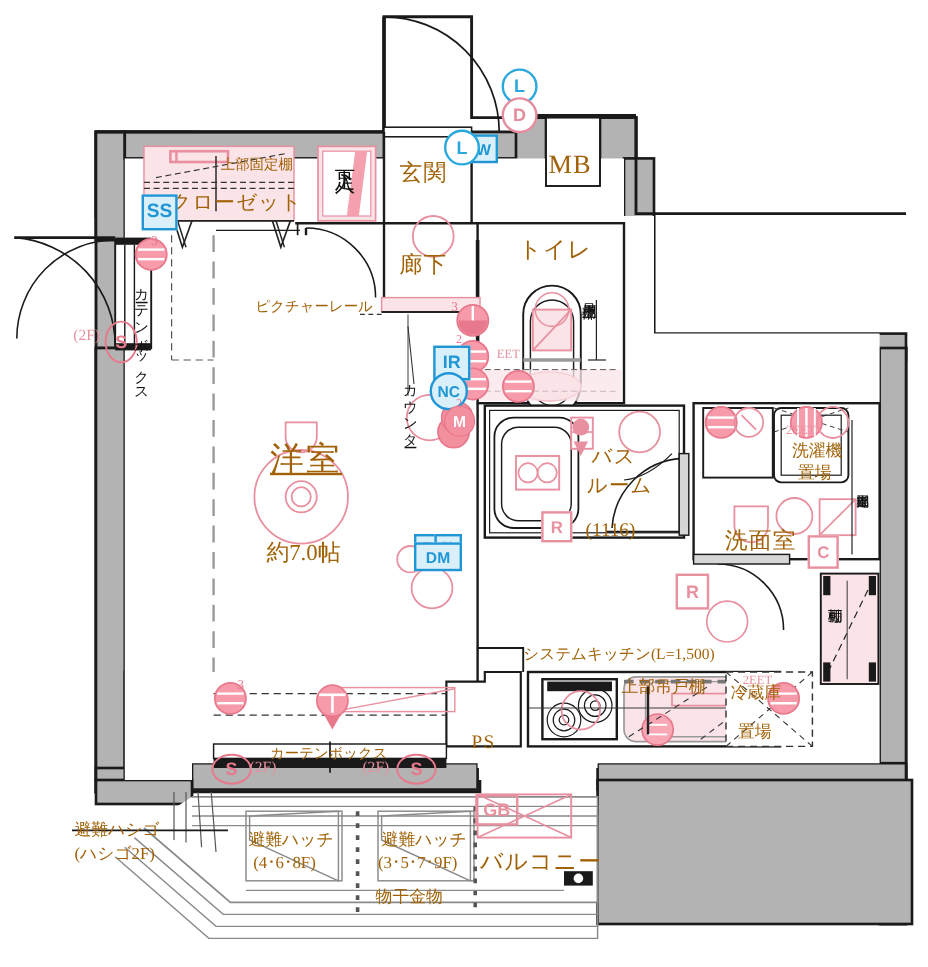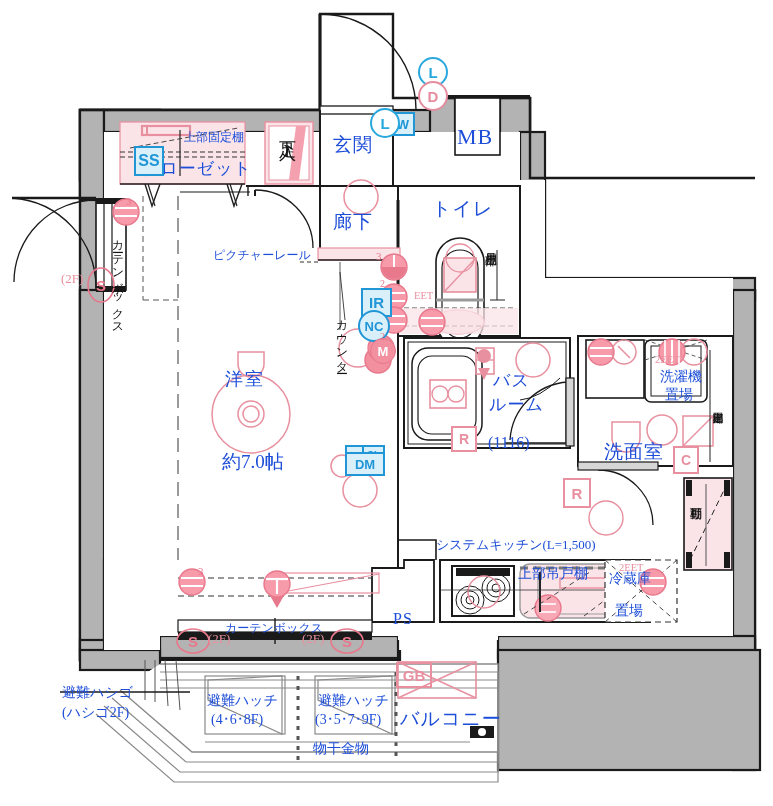--- a/index.html
+++ b/index.html
@@ -1,21 +1,21 @@
 <!DOCTYPE html>
 <html><head>
 <meta charset="utf-8">
 <style>
   html,body{margin:0;padding:0;background:#ffffff;}
   body{width:773px;height:806px;position:relative;overflow:hidden;
        font-family:"Liberation Serif","DejaVu Serif",serif;}
   #plan{position:absolute;left:0;top:0;width:773px;height:806px;}
-  .lbl{position:absolute;white-space:nowrap;color:#1d4ed8;line-height:1;}
+  .lbl{position:absolute;white-space:nowrap;color:#a16207;line-height:1;}
   .vlbl{writing-mode:vertical-rl;text-orientation:upright;white-space:nowrap;color:#111;position:absolute;line-height:1;}
-  .bigroom{font-size:18px;letter-spacing:2px;}
+  .bigroom{font-size:28px;letter-spacing:2px;text-decoration:underline;}
   .room{font-size:19px;letter-spacing:1px;}
   .room-s{font-size:17px;letter-spacing:1px;}
   .small{font-size:12px;letter-spacing:0px;}
   .tiny{font-size:10.5px;}
   .mb{font-size:22px;font-family:"Liberation Serif",serif;letter-spacing:1px;}
   .ps{font-size:16px;letter-spacing:1px;}
   .badge{position:absolute;display:flex;align-items:center;justify-content:center;
          font-family:"Liberation Sans",sans-serif;font-weight:bold;}
   .bsq{border:2px solid #2196d6;color:#2196d6;background:#d9f0fb;}
   .bcirc{border-radius:50%;}
@@ -461,21 +461,21 @@
 <div class="lbl" style="left:207px;top:694px;font-size:14px;">避難ハッチ</div>
 <div class="lbl" style="left:211px;top:713px;font-size:14px;text-align:right;">(4･6･8F)</div>
 <div class="lbl" style="left:318px;top:694px;font-size:14px;">避難ハッチ</div>
 <div class="lbl" style="left:315px;top:713px;font-size:14px;">(3･5･7･9F)</div>
 <div class="lbl" style="left:313px;top:742px;font-size:14px;text-align:center;">物干金物</div>
 <div class="lbl room" style="left:400px;top:709px;">バルコニー</div>
 <div class="lbl tiny" style="left:414px;top:291px;color:#e8909f;">EET</div>
 <div class="lbl tiny" style="left:619px;top:563px;color:#e8909f;">2EET</div>
 <div class="lbl tiny" style="left:655px;top:355px;color:#e8909f;">2EET</div>
 
-<div class="badge bsq" style="left:118px;top:146px;width:26px;height:26px;font-size:16px;margin-left:16px;">SS</div>
+<div class="badge bsq" style="left:118px;top:162px;width:26px;height:26px;font-size:16px;">SS</div>
 <div class="badge bsq" style="left:361px;top:288px;width:27px;height:25px;font-size:15px;">IR</div>
 <div class="badge bsq bcirc" style="left:358px;top:310px;width:28px;height:28px;font-size:13px;">NC</div>
 <div class="badge bsq" style="left:391px;top:112px;width:20px;height:20px;font-size:13px;">W</div>
 <div class="badge bcirc bcirc-b" style="left:370px;top:108px;width:26px;height:26px;font-size:15px;">L</div>
 <div class="badge bcirc bcirc-b" style="left:418px;top:57px;width:26px;height:26px;font-size:15px;">L</div>
 <div class="badge bcirc bcirc-r" style="left:418px;top:81px;width:26px;height:26px;font-size:15px;">D</div>
 <div class="badge bsq" style="left:345px;top:445px;width:17px;height:17px;font-size:11px;">E</div>
 <div class="badge bsq" style="left:362px;top:445px;width:19px;height:17px;font-size:10px;">CL</div>
 <div class="badge bsq" style="left:345px;top:452px;width:36px;height:20px;font-size:13px;">DM</div>
 <div class="badge bcirc" style="left:370px;top:338px;width:24px;height:24px;font-size:13px;background:#f3909f;color:#fff;border:1.5px solid #e8788c;">M</div>

